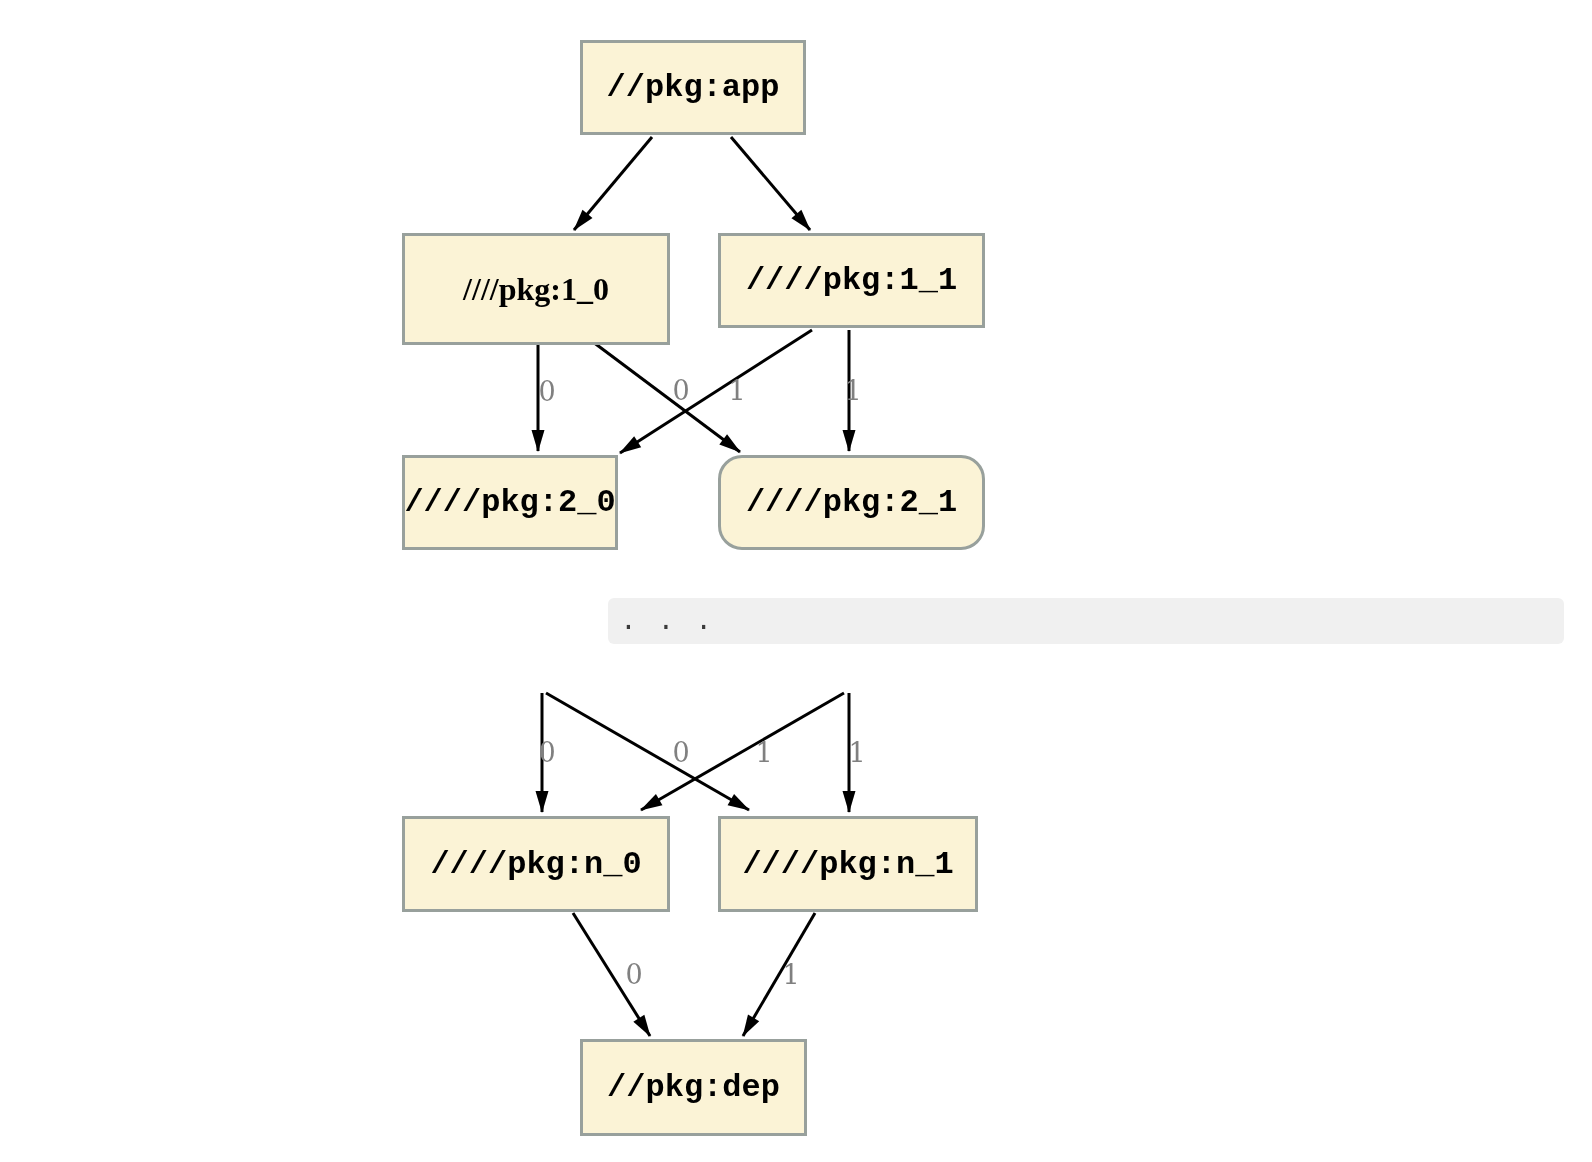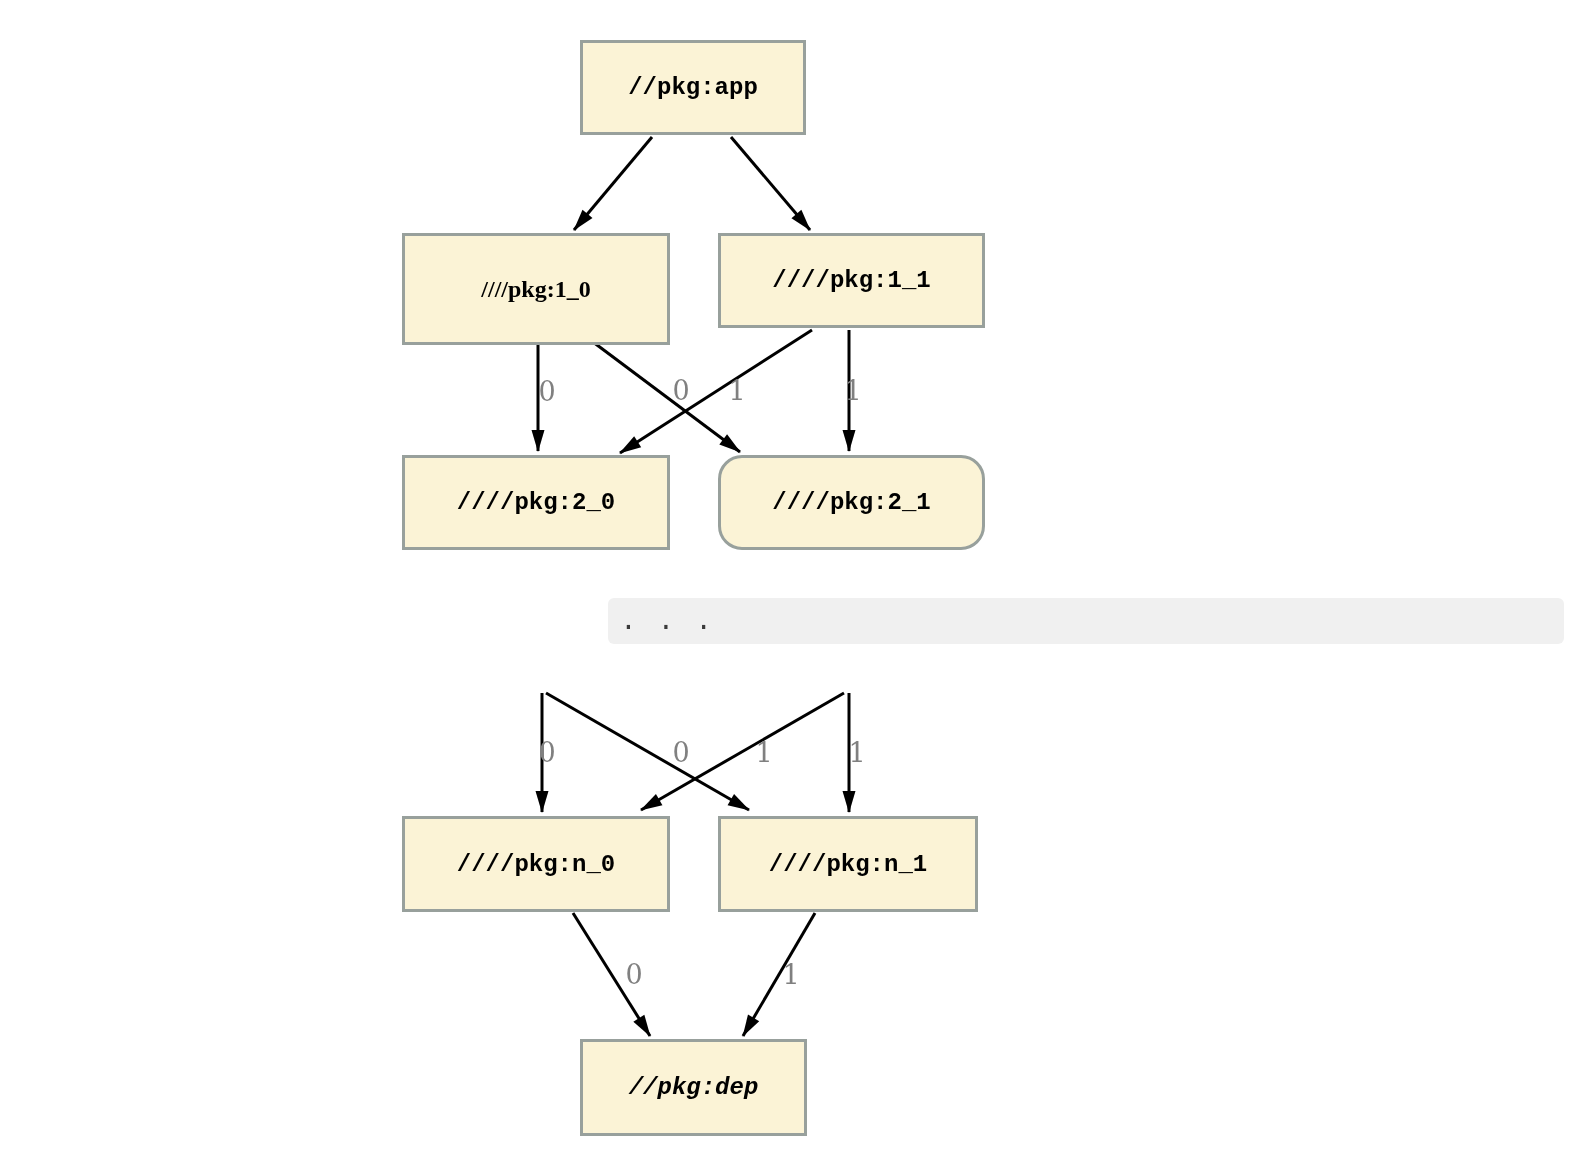--- a/index.html
+++ b/index.html
@@ -34,21 +34,21 @@
     position: absolute;
     box-sizing: border-box;
     background: var(--node-fill, #FBF3D6);
     border: 3px solid var(--node-border, #98A09C);
     color: var(--node-text, #000);
     display: flex;
     align-items: center;
     justify-content: center;
     font-family: "Liberation Mono", "DejaVu Sans Mono", monospace;
     font-weight: bold;
-    font-size: 24px;
+    font-size: 32px;
     white-space: nowrap;
   }
   .edge-label {
     position: absolute;
     transform: translate(-50%, -50%);
     font-family: "DejaVu Serif", "Liberation Serif", serif;
     font-size: 27px;
     color: var(--edge-label-color, #808080);
     line-height: 1;
   }
@@ -92,25 +92,25 @@
         <line x1="849" y1="693" x2="849" y2="812" marker-end="url(#arrow)"></line>
         <line x1="573" y1="913" x2="650" y2="1036" marker-end="url(#arrow)"></line>
         <line x1="815" y1="913" x2="743" y2="1036" marker-end="url(#arrow)"></line>
       </g>
   </svg>
 
   <div id="nodes-layer">
       <div class="node" style="left: 580px; top: 40px; width: 226px; height: 95px;">//pkg:app</div>
       <div class="node" style="left: 402px; top: 233px; width: 268px; height: 112px; font-family: Liberation Serif, serif;">////pkg:1_0</div>
       <div class="node" style="left: 718px; top: 233px; width: 267px; height: 95px;">////pkg:1_1</div>
-      <div class="node" style="left: 402px; top: 455px; width: 268px; height: 95px;">////pkg:2_0</div>
+      <div class="node" style="left: 402px; top: 455px; width: 216px; height: 95px;">////pkg:2_0</div>
       <div class="node" style="left: 718px; top: 455px; width: 267px; height: 95px; border-radius: 24px;">////pkg:2_1</div>
       <div class="node" style="left: 402px; top: 816px; width: 268px; height: 96px;">////pkg:n_0</div>
       <div class="node" style="left: 718px; top: 816px; width: 260px; height: 96px;">////pkg:n_1</div>
-      <div class="node" style="left: 580px; top: 1039px; width: 227px; height: 97px; font-style: italic;">//pkg:dep</div>
+      <div class="node" style="left: 580px; top: 1039px; width: 227px; height: 97px;">//pkg:dep</div>
     </div>
 
   <div class="ellipsis-band" id="ellipsis-band" style="left: 608px; top: 598px; width: 956px; height: 46px;">
     <span>. . .</span>
   </div>
 
   <div id="edge-labels-layer">
       <div class="edge-label" style="left: 547px; top: 391px;">0</div>
       <div class="edge-label" style="left: 737px; top: 390px;">1</div>
       <div class="edge-label" style="left: 681px; top: 390px;">0</div>

